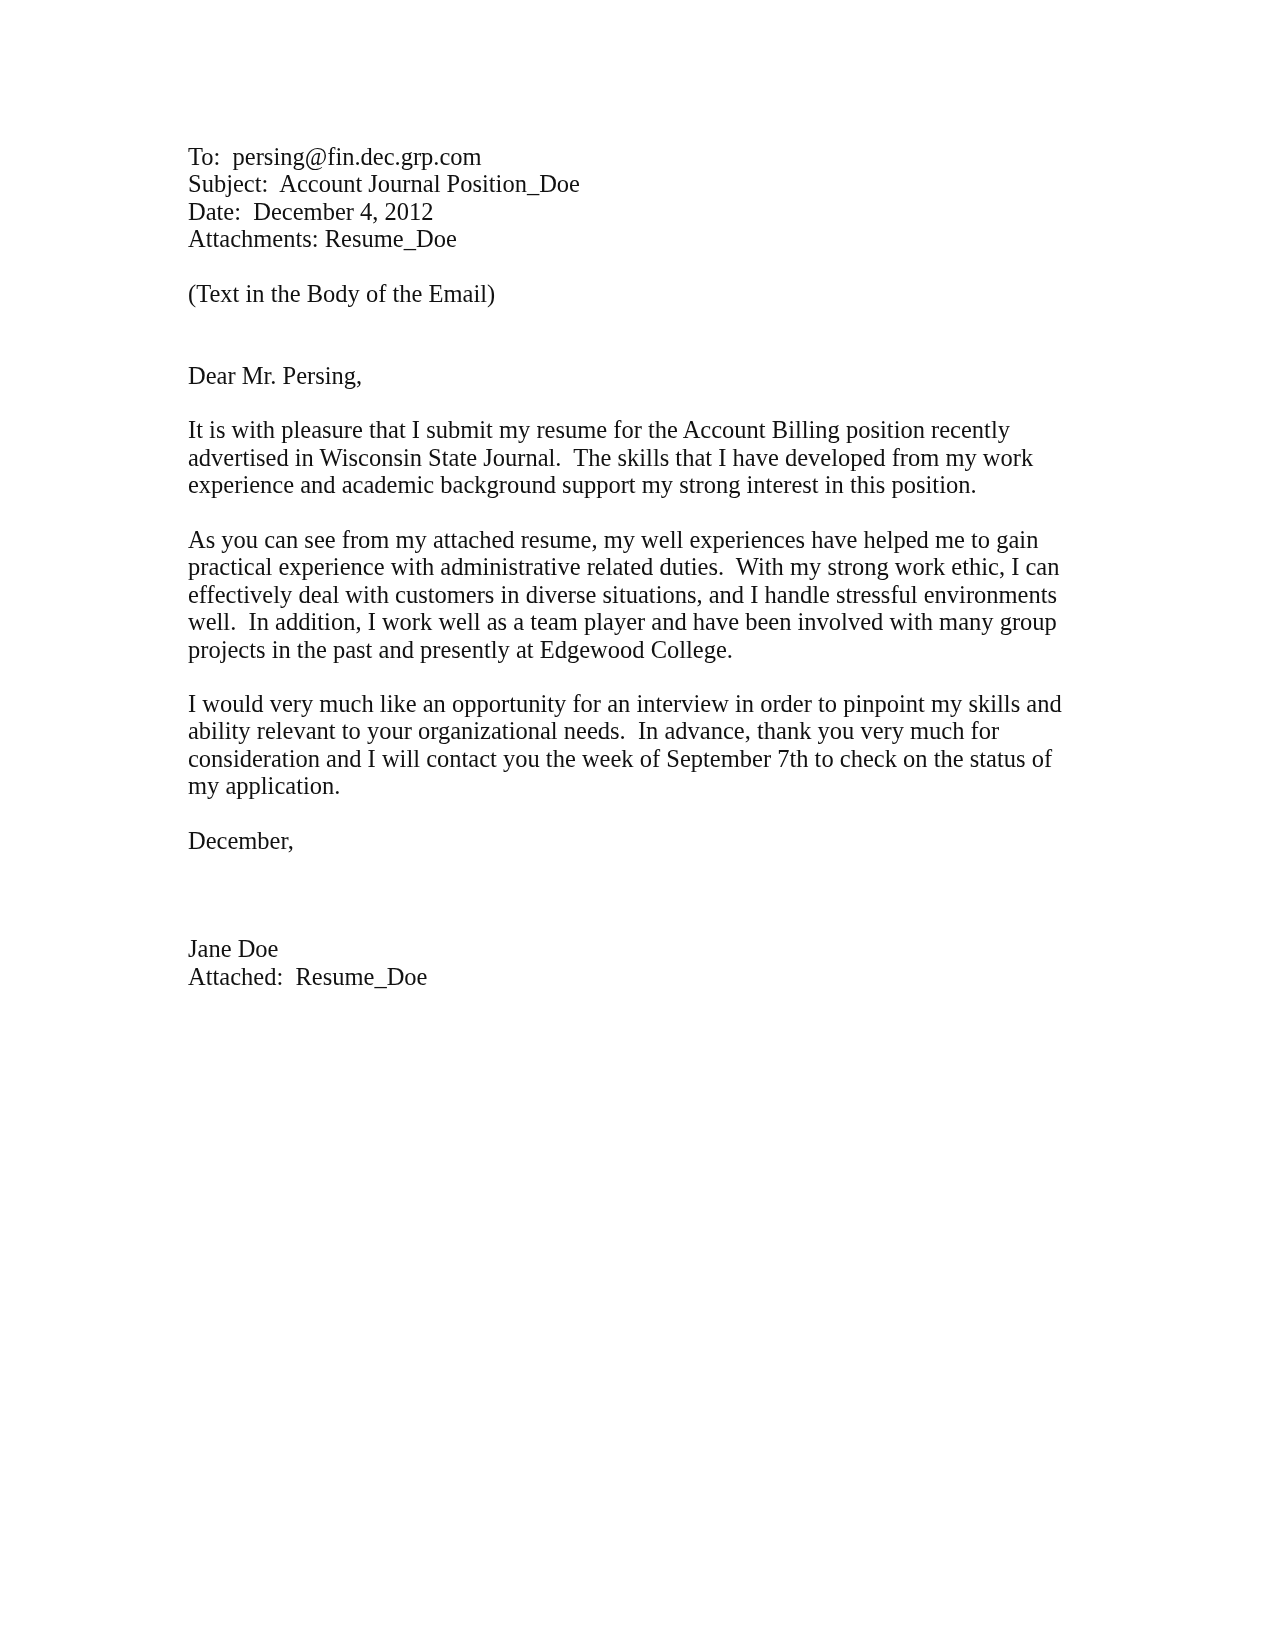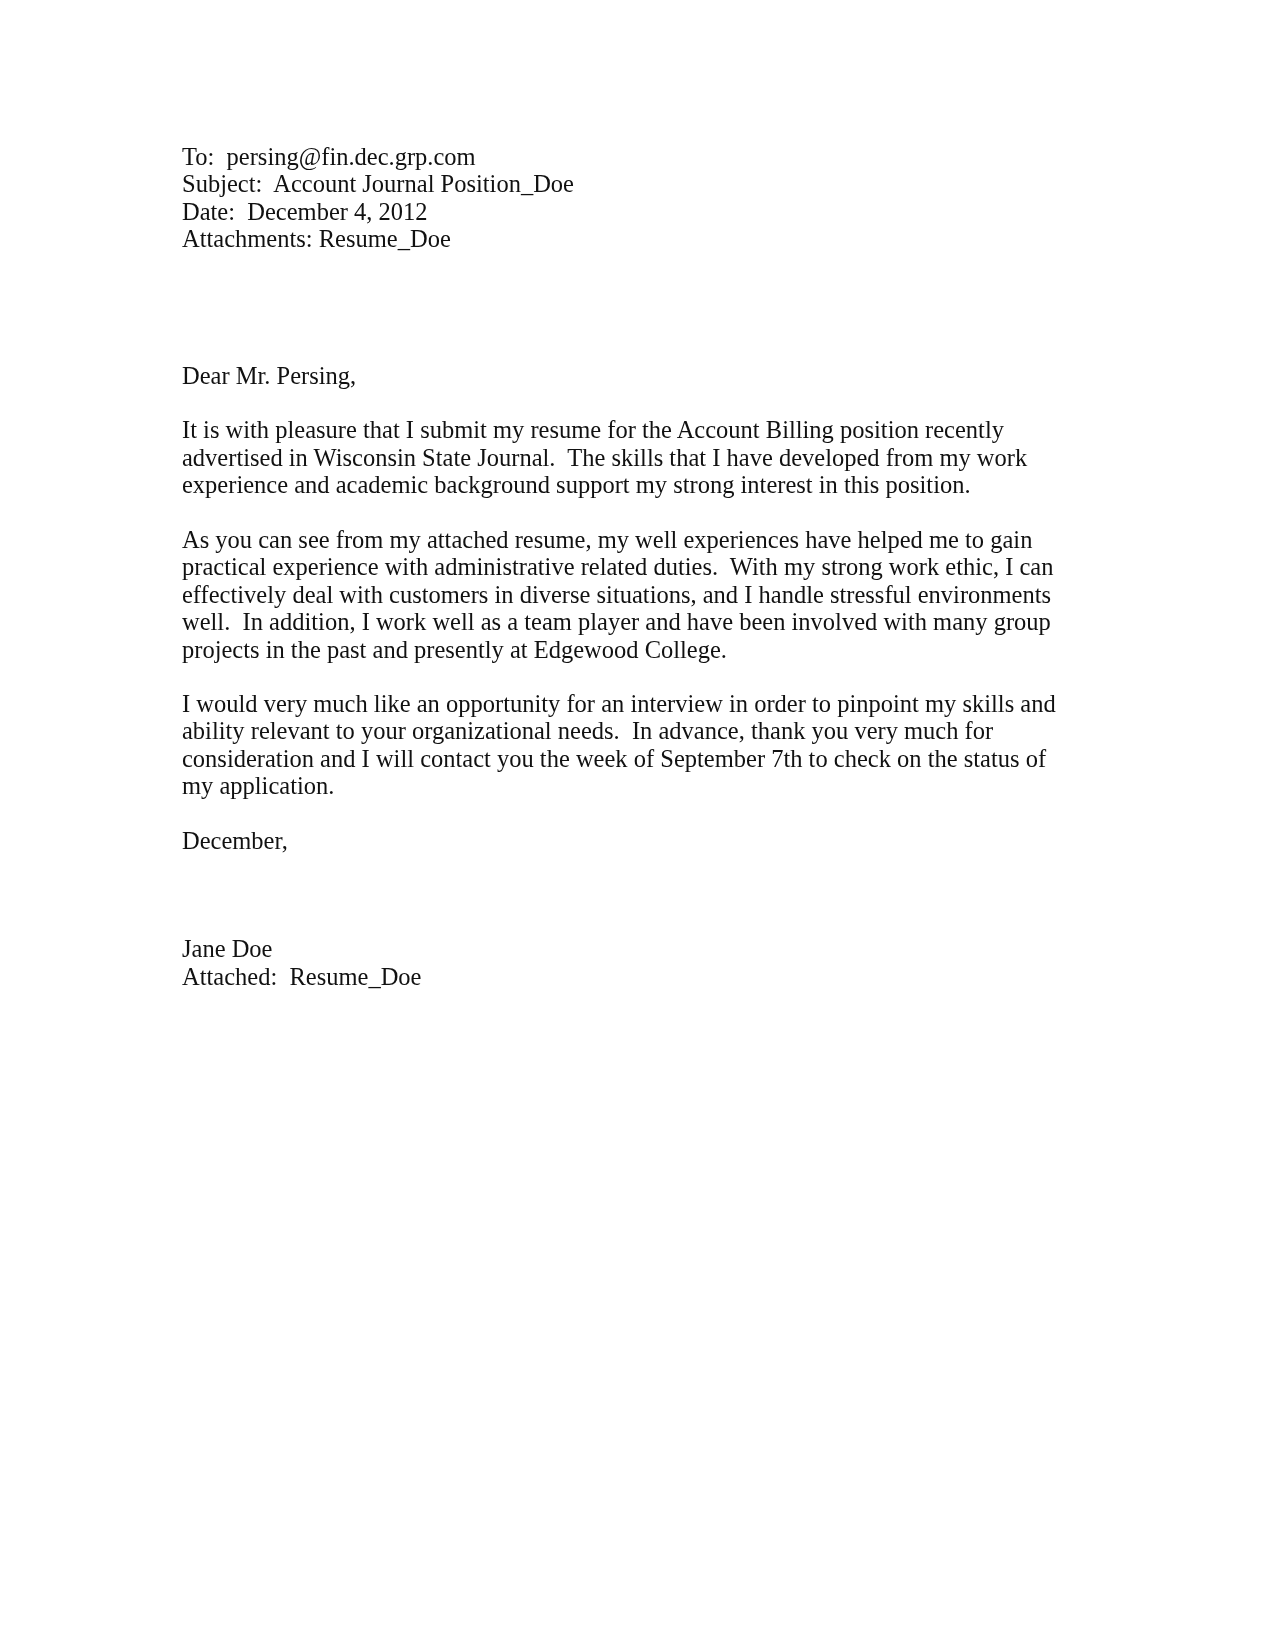--- a/index.html
+++ b/index.html
@@ -4,37 +4,38 @@
   <style>
     html, body { margin: 0; padding: 0; background: #ffffff; }
     body { width: 1275px; height: 1650px; position: relative; overflow: hidden; }
     .page {
       position: absolute; left: 0; top: 0; width: 1275px; height: 1650px;
       background: #ffffff; color: #111111;
       font-family: "Liberation Serif", "DejaVu Serif", serif;
       font-size: 24.5px;
     }
     .line {
-      position: absolute; left: 182px; white-space: pre;
+      position: absolute; left: 188px; white-space: pre;
       line-height: 28px; height: 28px; text-align: right;
     }
     .block { position: absolute; left: 0; width: 1275px; }
   </style>
 </head>
 <body>
 
 <div class="page">
 
   <div class="block">
     <div class="line" style="top:143px">To:  persing@fin.dec.grp.com</div>
     <div class="line" style="top:170px">Subject:  Account Journal Position_Doe</div>
     <div class="line" style="top:198px">Date:  December 4, 2012</div>
     <div class="line" style="top:225px">Attachments: Resume_Doe</div>
   </div>
 
+  <div class="line" style="top:280px">(Text in the Body of the Email)</div>
 
   <div class="line" style="top:362px">Dear Mr. Persing,</div>
 
   <div class="block">
     <div class="line" style="top:416px">It is with pleasure that I submit my resume for the Account Billing position recently</div>
     <div class="line" style="top:444px">advertised in Wisconsin State Journal.  The skills that I have developed from my work</div>
     <div class="line" style="top:471px">experience and academic background support my strong interest in this position.</div>
   </div>
 
   <div class="block">

